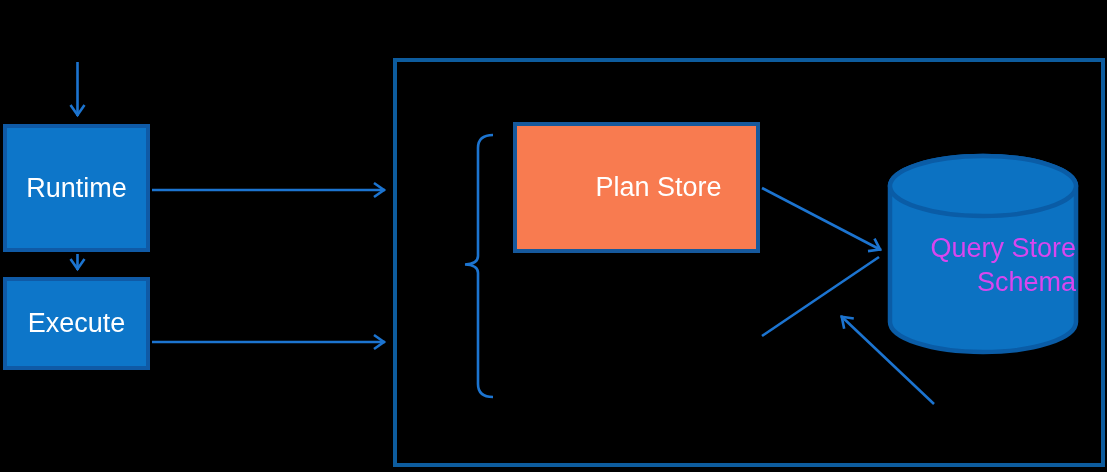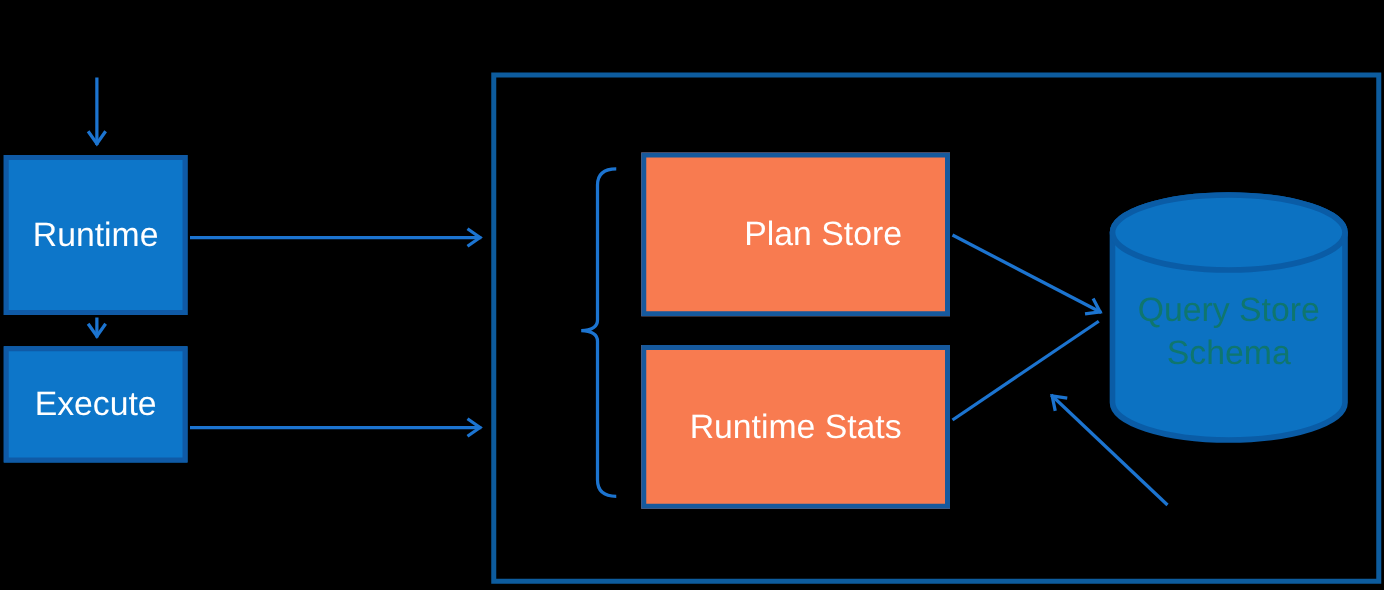--- a/index.html
+++ b/index.html
@@ -46,24 +46,24 @@
   }
   .svg-layer {
     position: absolute;
     left: 0; top: 0;
     width: 1107px;
     height: 472px;
   }
   #cylinder-label {
     position: absolute;
     left: 890px; top: 231px; width: 186px;
-    color: #0f766e;
+    color: #d946ef;
     font-size: 27px;
     line-height: 34px;
-    text-align: center;
+    text-align: right;
   }
 </style>
 </head>
 <body>
 
 <div class="canvas">
 
   <div id="query-store-container"></div>
 
   <svg class="svg-layer" width="1107" height="472" viewBox="0 0 1107 472">
@@ -100,19 +100,16 @@
   </div>
 
   <div id="execute" class="node node-blue">
     <span>Execute</span>
   </div>
 
   <div id="plan-store" class="node node-orange">
     <span>Plan Store</span>
   </div>
 
-  <div id="runtime-stats" class="node node-orange">
-    <span>Runtime Stats</span>
-  </div>
 
   <div id="cylinder-label">Query Store Schema</div>
 
 </div>
 
 </body></html>

